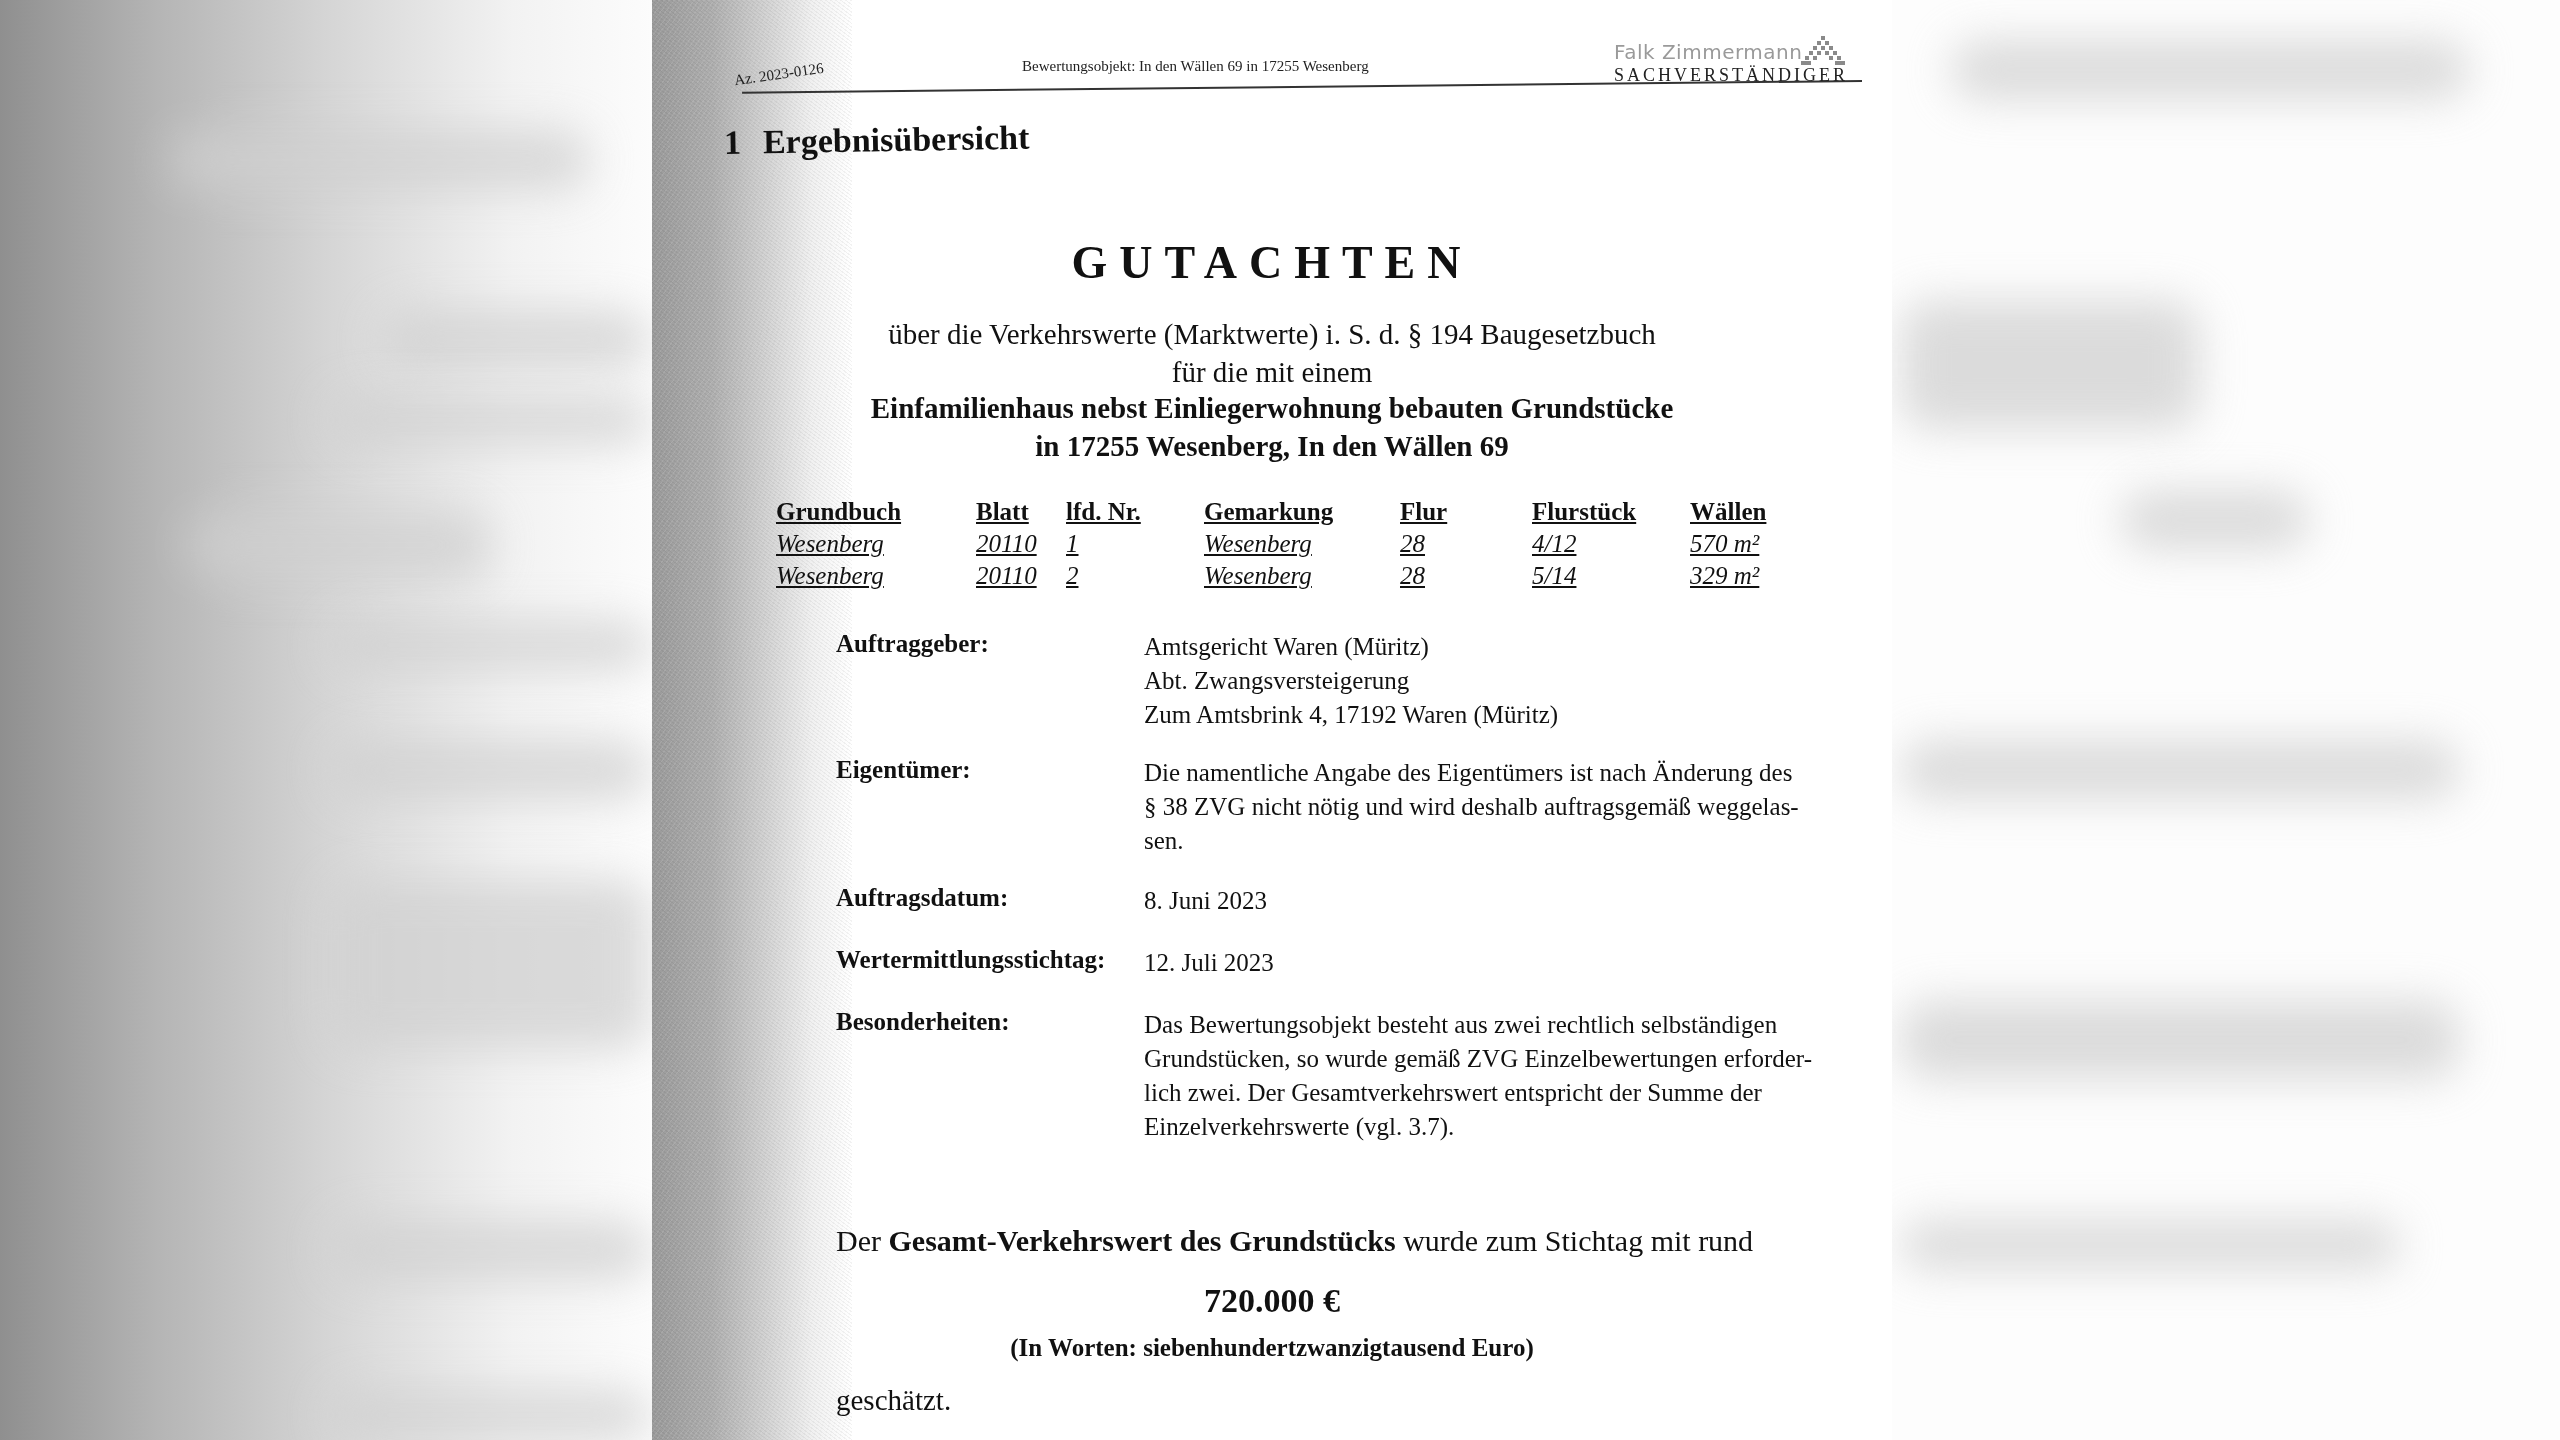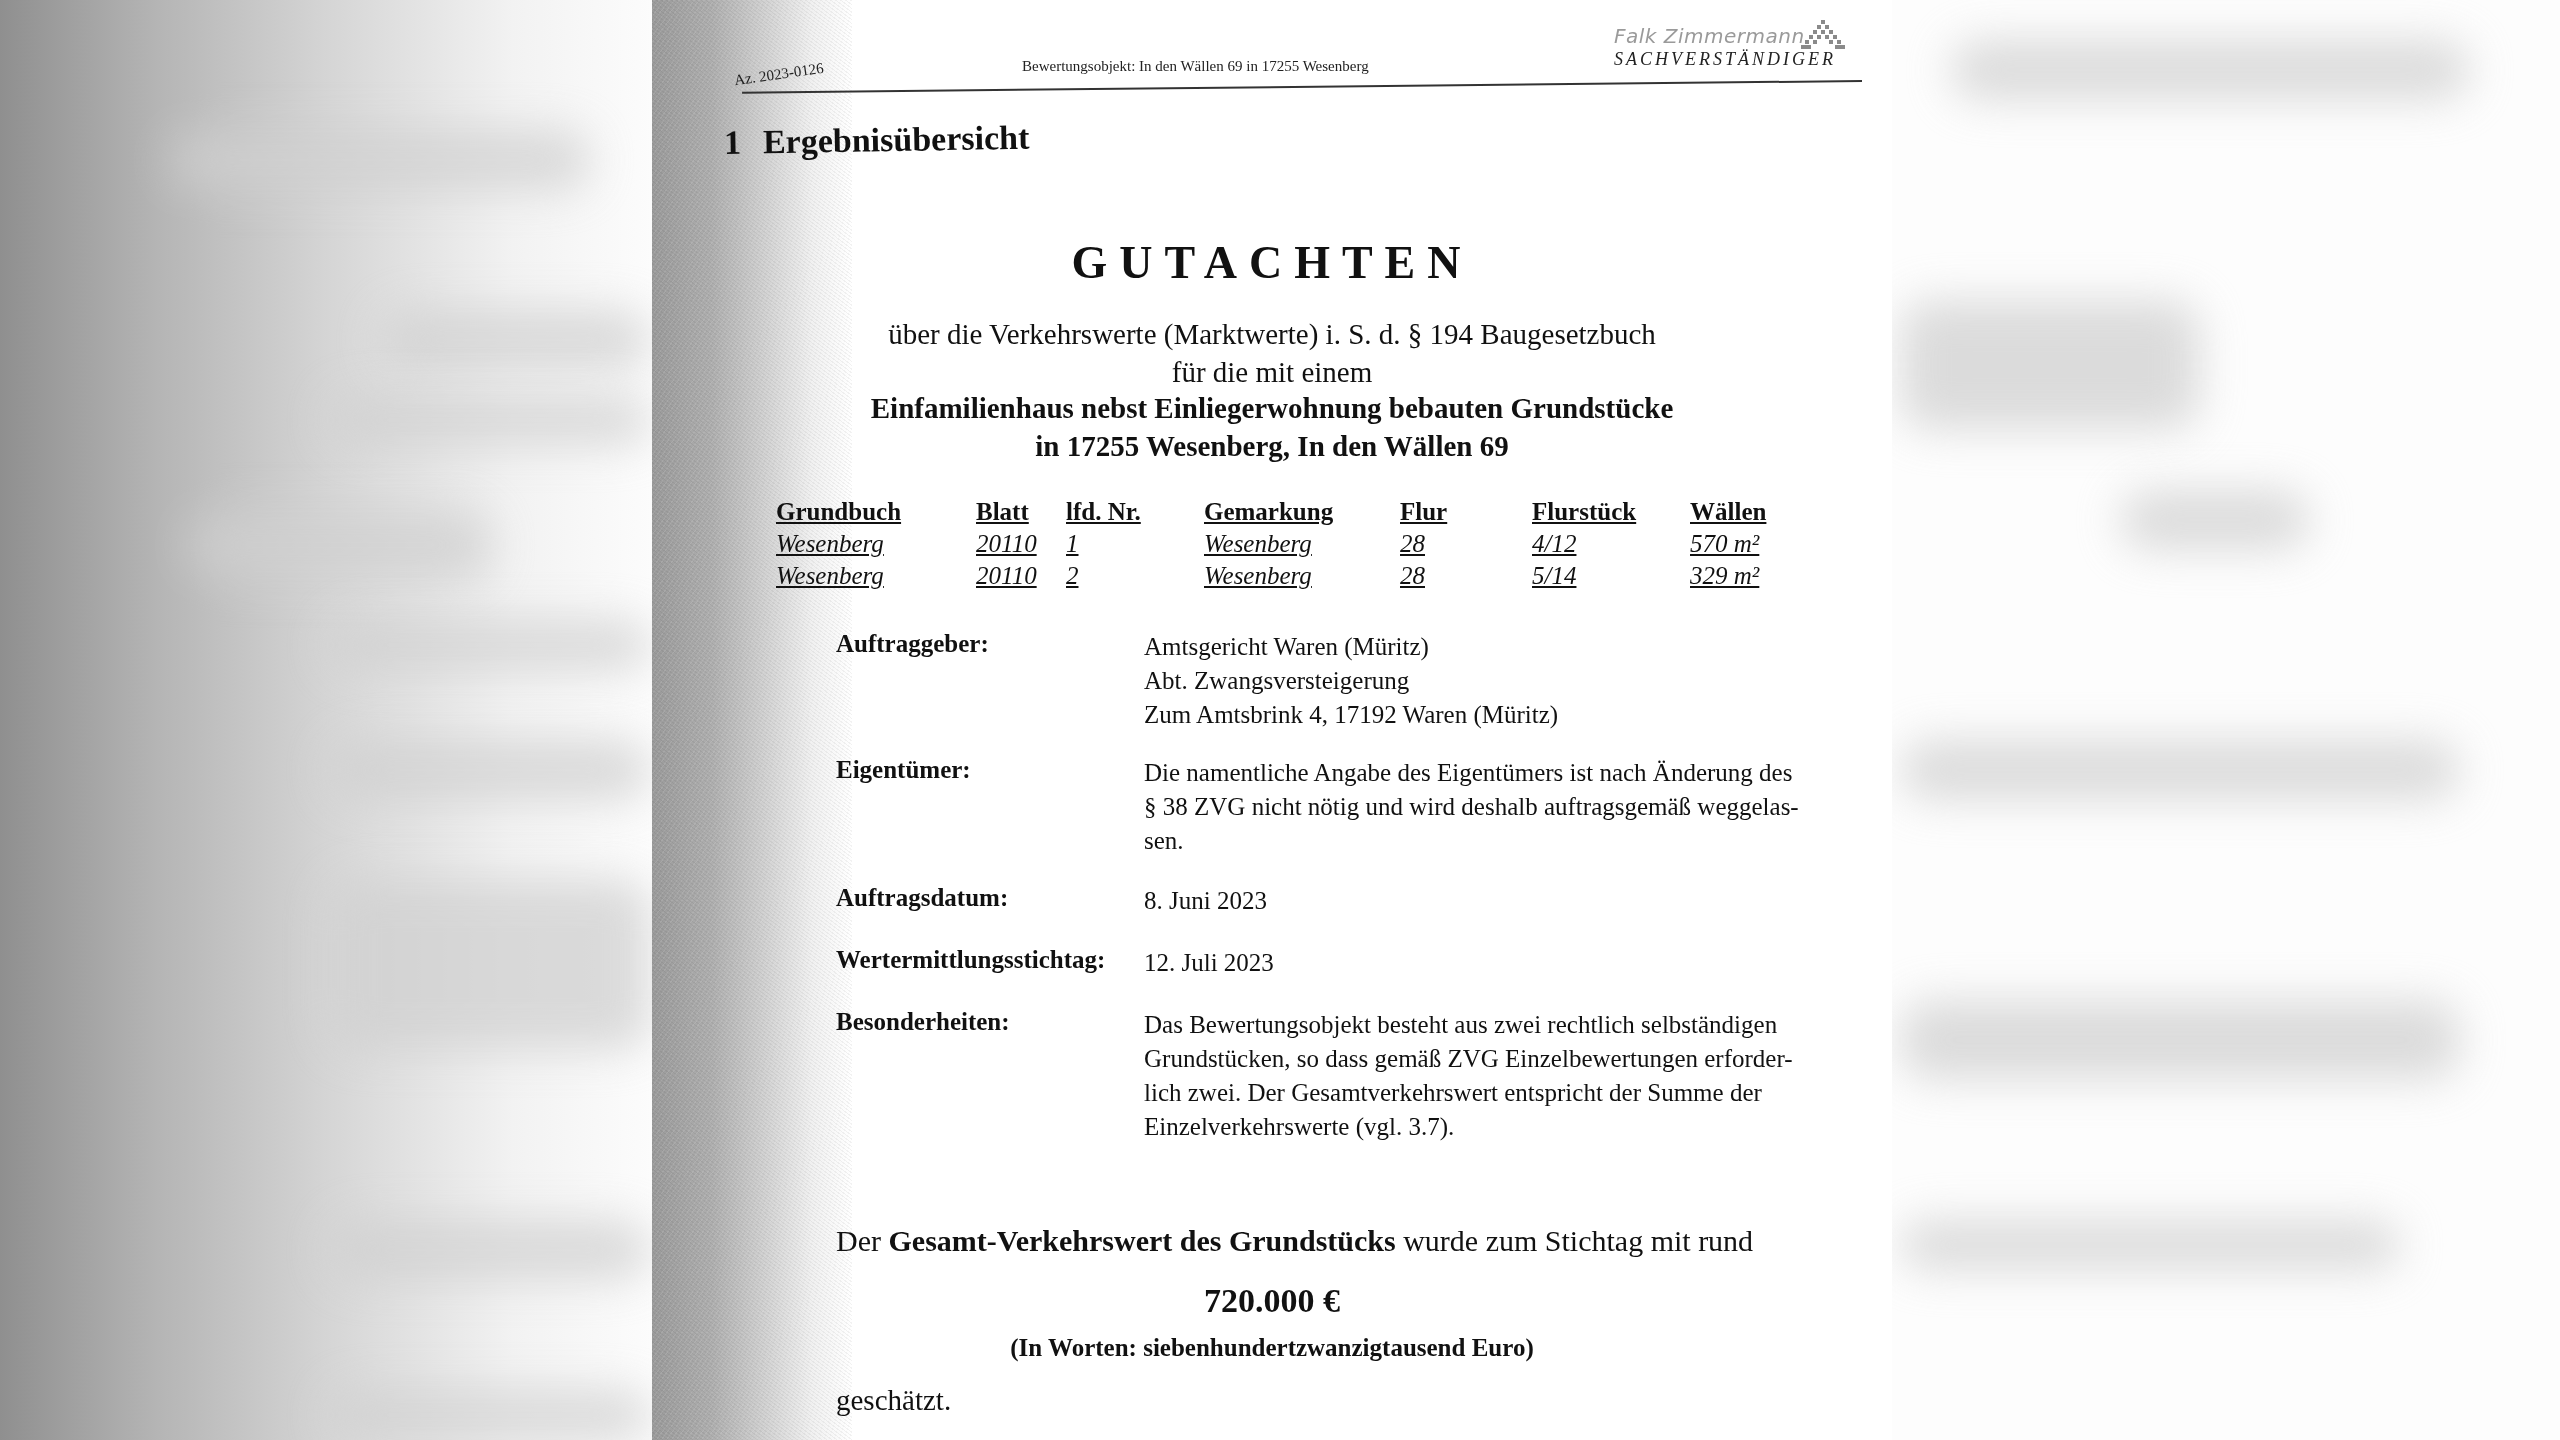--- a/index.html
+++ b/index.html
@@ -75,24 +75,23 @@
     .header-subject {
       position: absolute;
       left: 370px;
       top: 58px;
       font-size: 15px;
       color: #222;
     }
     .logo {
       position: absolute;
       left: 962px;
-      top: 20px;
+      top: 36px;
       width: 240px;
       height: 54px;
-      font-style: italic;
     }
     .logo-name {
       position: absolute;
       left: 0;
       top: 4px;
       font-family: "DejaVu Sans", sans-serif;
       font-size: 20px;
       color: #9a9a9a;
       letter-spacing: 0.5px;
     }
@@ -329,21 +328,21 @@
 
     <div class="field" style="top:946px;">
       <span class="label">Wertermittlungsstichtag:</span>
       <div class="value">12. Juli 2023</div>
     </div>
 
     <div class="field" style="top:1008px;">
       <span class="label">Besonderheiten:</span>
       <div class="value">
         <div>Das Bewertungsobjekt besteht aus zwei rechtlich selbständigen</div>
-        <div>Grundstücken, so dass gemäß ZVG Einzelbewertungen erforder-</div>
+        <div>Grundstücken, so wurde gemäß ZVG Einzelbewertungen erforder-</div>
         <div>lich zwei. Der Gesamtverkehrswert entspricht der Summe der</div>
         <div>Einzelverkehrswerte (vgl. 3.7).</div>
       </div>
     </div>
 
     <div class="result-line">
       <span>Der</span>
       <b>Gesamt-Verkehrswert des Grundstücks</b>
       <span>wurde zum Stichtag mit rund</span>
     </div>

